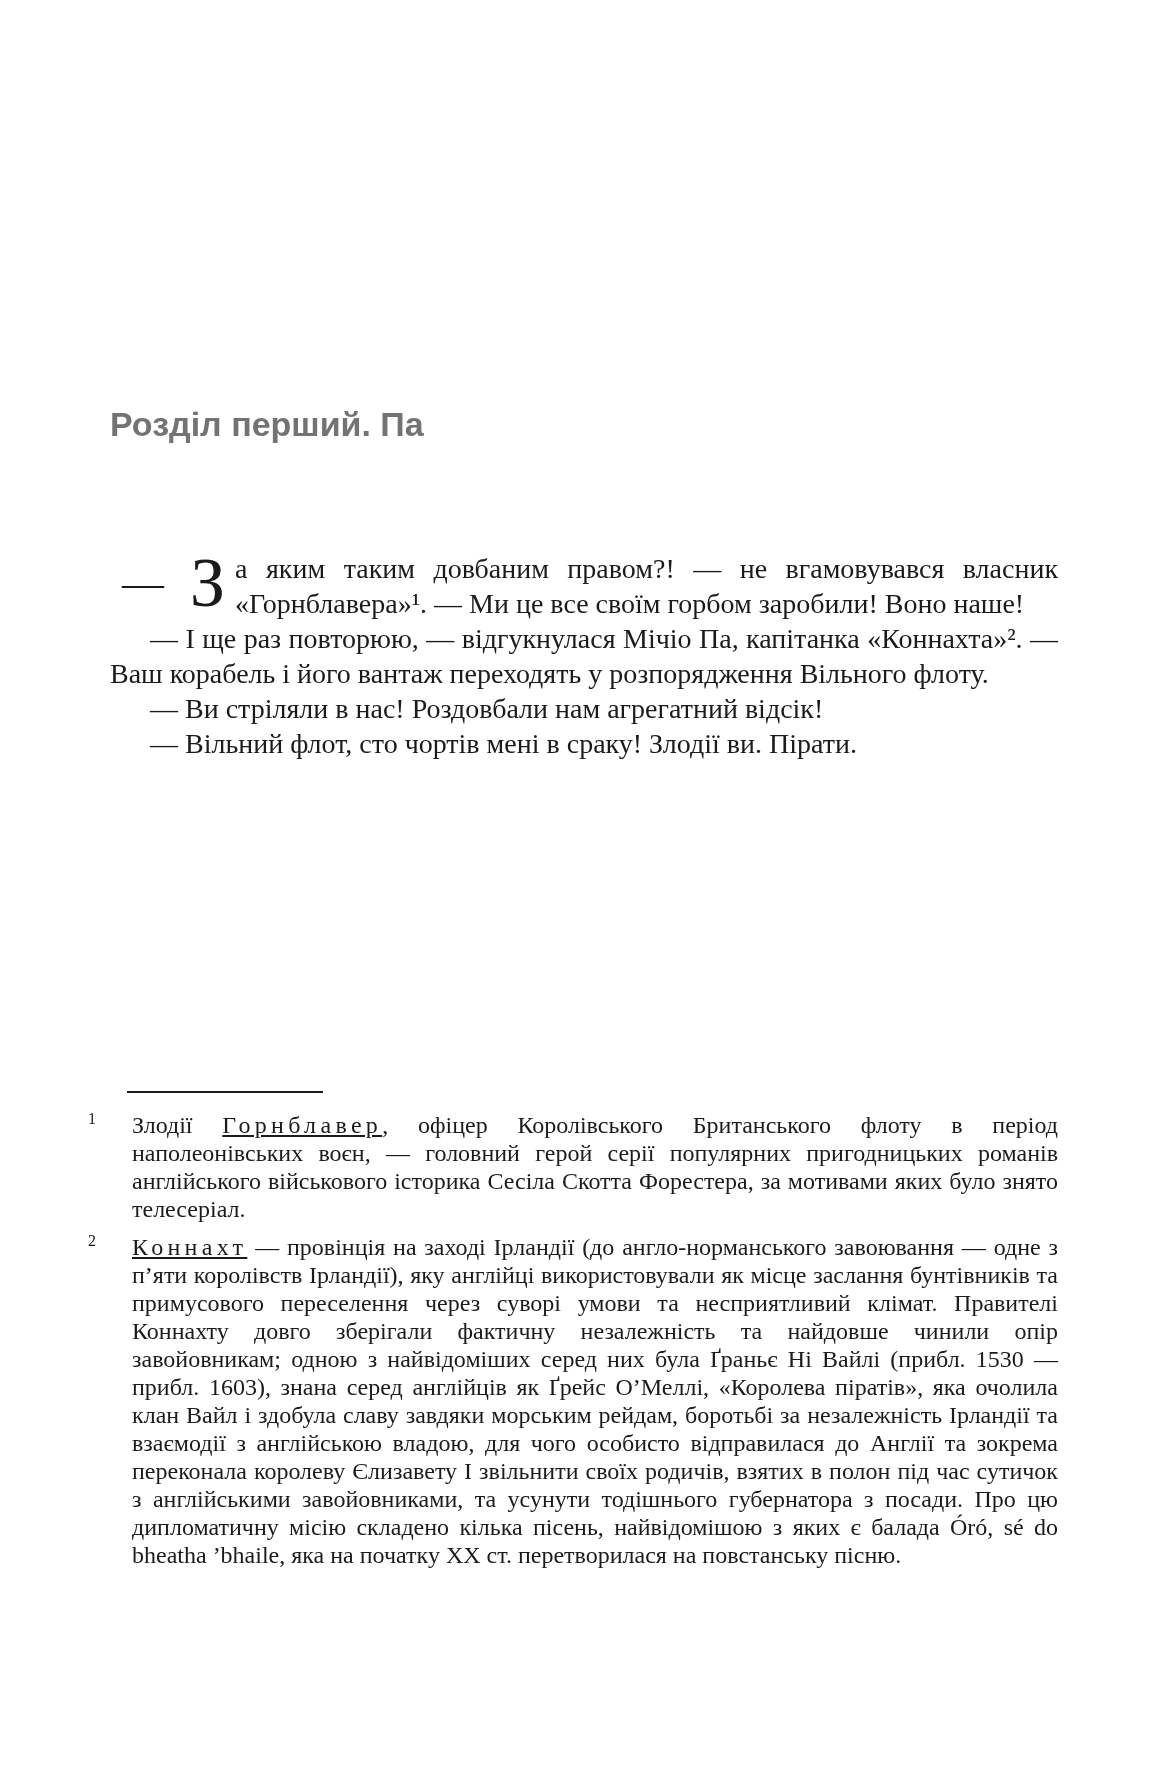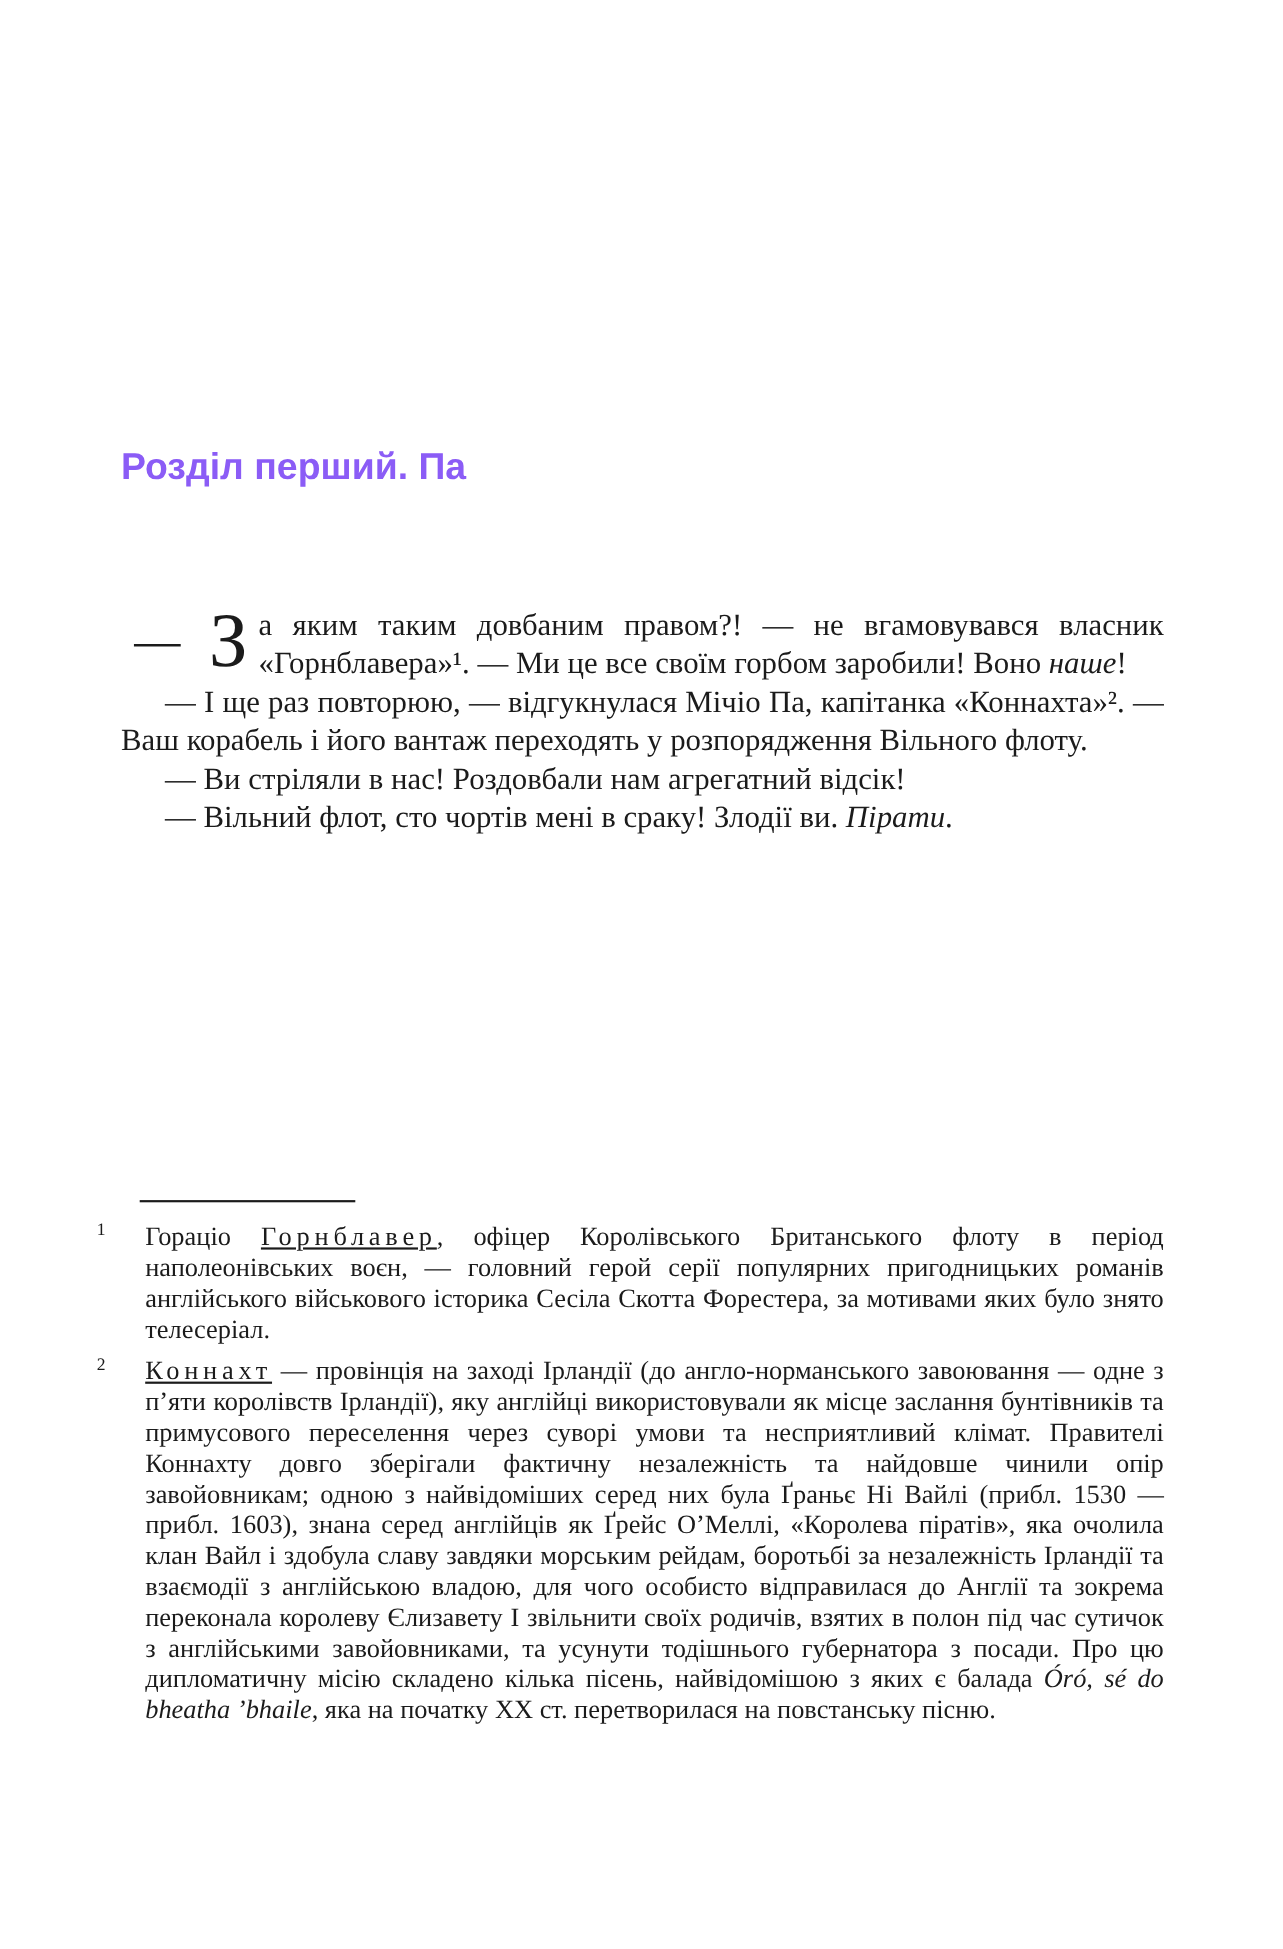--- a/index.html
+++ b/index.html
@@ -18,21 +18,21 @@
   }
   .chapter-title {
     position: absolute;
     left: 110px;
     top: 404px;
     margin: 0;
     font-family: "Liberation Sans", sans-serif;
     font-weight: 700;
     font-size: 34px;
     line-height: 40px;
-    color: #8b5cf6;
+    color: #737373;
   }
   .body-text {
     position: absolute;
     left: 110px;
     top: 551px;
     width: 948px;
     font-size: 28px;
     line-height: 35px;
     text-align: justify;
   }
@@ -51,21 +51,21 @@
     vertical-align: top;
     font-weight: 500;
   }
   .dc-letter {
     display: inline-block;
     font-size: 70px;
     line-height: 64px;
     margin-right: 10px;
     vertical-align: top;
   }
-  .it { font-style: italic; }
+  .it { }
   .ls { letter-spacing: 0.18em; text-decoration: underline; }
   .footnotes {
     position: absolute;
     left: 110px;
     top: 1091px;
     width: 948px;
     font-size: 24px;
     line-height: 28px;
     text-align: justify;
   }
@@ -100,17 +100,17 @@
   <div class="body-text">
       <p class="para"><span class="dropcap-float"><span class="dc-dash">—</span><span class="dc-letter">З</span></span><span>а яким таким довбаним правом?! — не вгамовувався власник «Горнблавера»¹. — Ми це все своїм горбом заробили! Воно </span><span class="it">наше</span><span>!</span></p>
       <p class="para indent"><span>— І ще раз повторюю, — відгукнулася Мічіо Па, капітанка «Коннахта»². — Ваш корабель і його вантаж переходять у розпорядження Вільного флоту.</span></p>
       <p class="para indent"><span>— Ви стріляли в нас! Роздовбали нам агрегатний відсік!</span></p>
       <p class="para indent"><span>— Вільний флот, сто чортів мені в сраку! Злодії ви. </span><span class="it">Пірати</span><span>.</span></p>
     </div>
 
   <div class="footnotes">
     <hr class="fn-rule">
     <div>
-        <p class="footnote"><span class="fn-marker">1</span><span>Гораціо </span><span class="ls">Горнблавер</span><span>, офіцер Королівського Британського флоту в період наполеонівських воєн, — головний герой серії популярних пригодницьких романів англійського військового історика Сесіла Скотта Форестера, за мотивами яких було знято телесеріал.</span></p>
+        <p class="footnote"><span class="fn-marker">1</span><span>Злодії </span><span class="ls">Горнблавер</span><span>, офіцер Королівського Британського флоту в період наполеонівських воєн, — головний герой серії популярних пригодницьких романів англійського військового історика Сесіла Скотта Форестера, за мотивами яких було знято телесеріал.</span></p>
         <p class="footnote"><span class="fn-marker">2</span><span class="ls">Коннахт</span><span> — провінція на заході Ірландії (до англо-норманського завоювання — одне з п’яти королівств Ірландії), яку англійці використовували як місце заслання бунтівників та примусового переселення через суворі умови та несприятливий клімат. Правителі Коннахту довго зберігали фактичну незалежність та найдовше чинили опір завойовникам; одною з найвідоміших серед них була Ґраньє Ні Вайлі (прибл. 1530 — прибл. 1603), знана серед англійців як Ґрейс О’Меллі, «Королева піратів», яка очолила клан Вайл і здобула славу завдяки морським рейдам, боротьбі за незалежність Ірландії та взаємодії з англійською владою, для чого особисто відправилася до Англії та зокрема переконала королеву Єлизавету I звільнити своїх родичів, взятих в полон під час сутичок з англійськими завойовниками, та усунути тодішнього губернатора з посади. Про цю дипломатичну місію складено кілька пісень, найвідомішою з яких є балада </span><span class="it">Óró, sé do bheatha ’bhaile</span><span>, яка на початку XX ст. перетворилася на повстанську пісню.</span></p>
       </div>
   </div>
 </div>
 
 </body></html>

